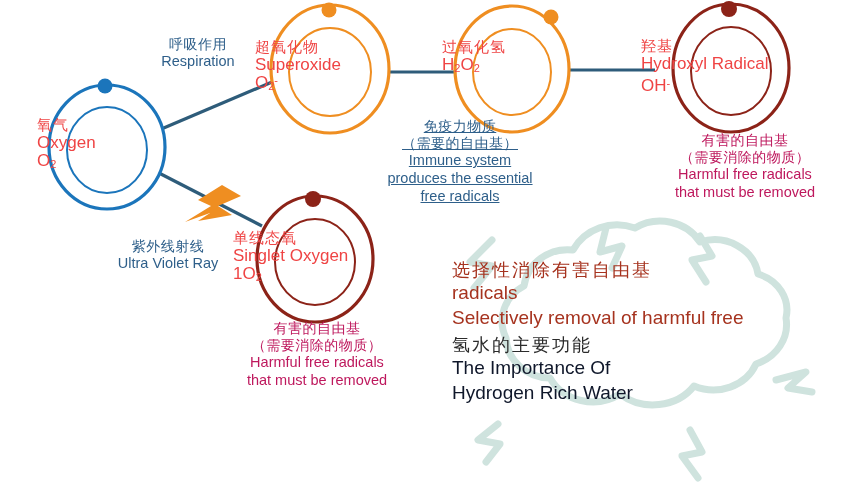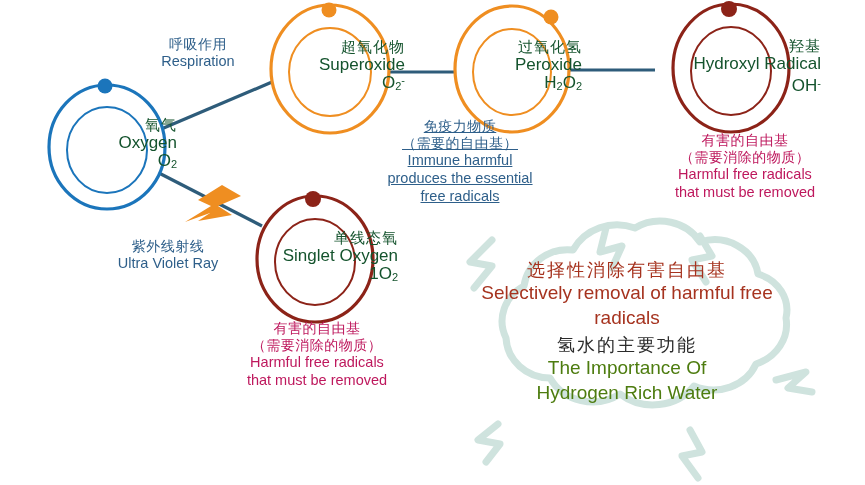--- a/index.html
+++ b/index.html
@@ -5,43 +5,43 @@
   html,body{margin:0;padding:0;background:#ffffff;}
   body{
     width:865px;height:485px;position:relative;overflow:hidden;
     font-family:"Liberation Sans","DejaVu Sans",sans-serif;
     -webkit-font-smoothing:antialiased;
   }
   #stage{position:absolute;inset:0;width:865px;height:485px;}
   svg.layer{position:absolute;left:0;top:0;width:865px;height:485px;overflow:visible;}
 
   
-  .node-label{position:absolute;text-align:right;line-height:1.1;color:#14532d;}
+  .node-label{position:absolute;text-align:left;line-height:1.1;color:#ef4444;}
   .node-label .cn{display:block;font-family:"DejaVu Serif","Liberation Serif",serif;
                   font-size:15px;letter-spacing:1px;}
   .node-label .en{display:block;font-size:17px;}
   .node-label .fm{display:block;font-size:17px;}
   .node-label .fm sub{font-size:11px;vertical-align:-2px;}
   .node-label .fm sup{font-size:11px;vertical-align:4px;}
 
   
   .cap{position:absolute;text-align:center;line-height:1.22;}
   .cap .cn{display:block;font-family:"DejaVu Serif","Liberation Serif",serif;font-size:14px;letter-spacing:.5px;}
   .cap .en{display:block;font-size:14.5px;}
   .cap.blue{color:#2e5f8a;}
   .cap.red{color:#be185d;}
 
   
-  #cloud-text{position:absolute;left:452px;top:258px;width:350px;text-align:center;line-height:1.3;}
+  #cloud-text{position:absolute;left:452px;top:258px;width:350px;line-height:1.3;}
   #cloud-text .cn-red{display:block;font-family:"DejaVu Serif","Liberation Serif",serif;
                       font-size:18px;color:#a6331f;letter-spacing:2px;}
   #cloud-text .en-red{display:block;font-size:19px;color:#a6331f;}
   #cloud-text .cn-blk{display:block;font-family:"DejaVu Serif","Liberation Serif",serif;
                       font-size:18px;color:#2b2b2b;letter-spacing:2px;margin-top:2px;}
-  #cloud-text .en-blk{display:block;font-size:19px;color:#4d7c0f;}
+  #cloud-text .en-blk{display:block;font-size:19px;color:#0f172a;}
 </style>
 </head>
 <body>
 
 <div id="stage">
 
   <svg class="layer" viewBox="0 0 865 485">
     <g fill="none" stroke="#cfe3de" stroke-width="7" stroke-linejoin="round" stroke-linecap="round">
       <polyline points="492,240 470,262 492,266 474,288"></polyline>
       <polyline points="606,228 600,252 622,246 612,268"></polyline>
@@ -113,21 +113,20 @@
   </div>
 
   <div class="node-label" style="left:255px;top:39px;width:150px;">
     <span class="cn">超氧化物</span>
     <span class="en">Superoxide</span>
     <span class="fm">O<sub>2</sub><sup>-</sup></span>
   </div>
 
   <div class="node-label" style="left:442px;top:39px;width:140px;">
     <span class="cn">过氧化氢</span>
-    <span class="en">Peroxide</span>
     <span class="fm">H<sub>2</sub>O<sub>2</sub></span>
   </div>
 
   <div class="node-label" style="left:641px;top:38px;width:180px;">
     <span class="cn">羟基</span>
     <span class="en">Hydroxyl Radical</span>
     <span class="fm" style="margin-top:4px;">OH<sup>-</sup></span>
   </div>
 
   <div class="node-label" style="left:233px;top:230px;width:165px;">
@@ -142,41 +141,41 @@
   </div>
 
   <div class="cap blue" style="left:88px;top:238px;width:160px;">
     <span class="cn">紫外线射线</span>
     <span class="en">Ultra Violet Ray</span>
   </div>
 
   <div class="cap blue" style="left:370px;top:118px;width:180px;text-decoration:underline;">
     <span class="cn">免疫力物质</span>
     <span class="cn">（需要的自由基）</span>
-    <span class="en">Immune harmful</span>
+    <span class="en">Immune system</span>
     <span class="en">produces the essential</span>
     <span class="en">free  radicals</span>
   </div>
 
   <div class="cap red" style="left:650px;top:132px;width:190px;">
     <span class="cn">有害的自由基</span>
     <span class="cn">（需要消除的物质）</span>
     <span class="en">Harmful free radicals</span>
     <span class="en">that must  be  removed</span>
   </div>
 
   <div class="cap red" style="left:223px;top:320px;width:188px;">
     <span class="cn">有害的自由基</span>
     <span class="cn">（需要消除的物质）</span>
     <span class="en">Harmful free radicals</span>
     <span class="en">that must be removed</span>
   </div>
 
   <div id="cloud-text">
     <span class="cn-red">选择性消除有害自由基</span>
+    <span class="en-red">radicals</span>
     <span class="en-red">Selectively removal of harmful free</span>
-    <span class="en-red">radicals</span>
     <span class="cn-blk">氢水的主要功能</span>
     <span class="en-blk">The Importance Of</span>
     <span class="en-blk">Hydrogen Rich Water</span>
   </div>
 
 </div>
 
 </body></html>

